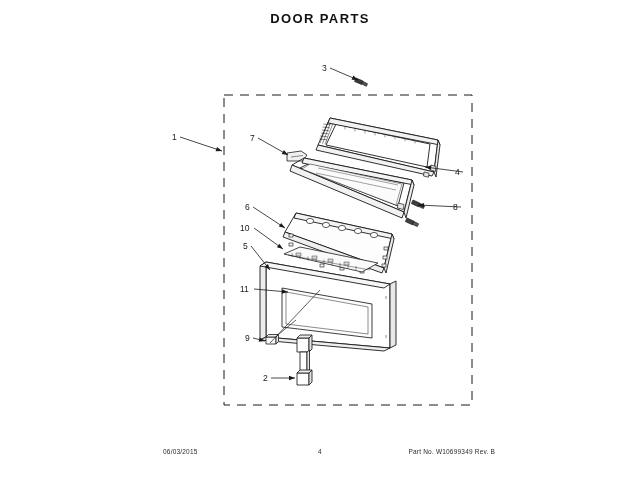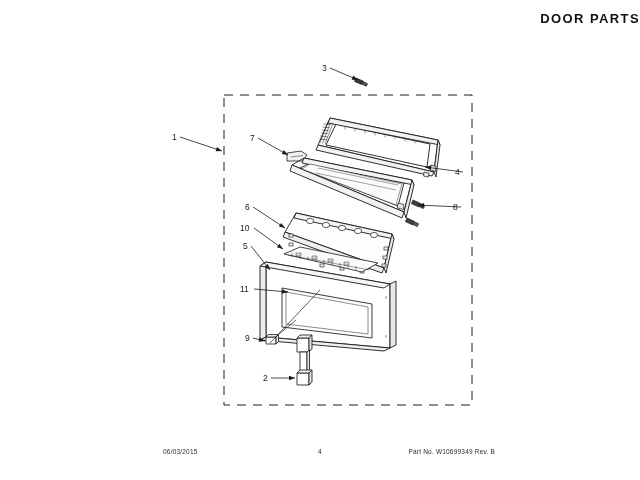--- a/index.html
+++ b/index.html
@@ -22,21 +22,21 @@
     top: 0;
     width: 640px;
     height: 480px;
     background: #ffffff;
   }
   #page-title {
     position: absolute;
     left: 0;
     top: 11px;
     width: 640px;
-    text-align: right;
+    text-align: center;
     font-size: 13px;
     font-weight: bold;
     letter-spacing: 1.4px;
     color: #111111;
   }
   #diagram-area {
     position: absolute;
     left: 0;
     top: 40px;
     width: 640px;

